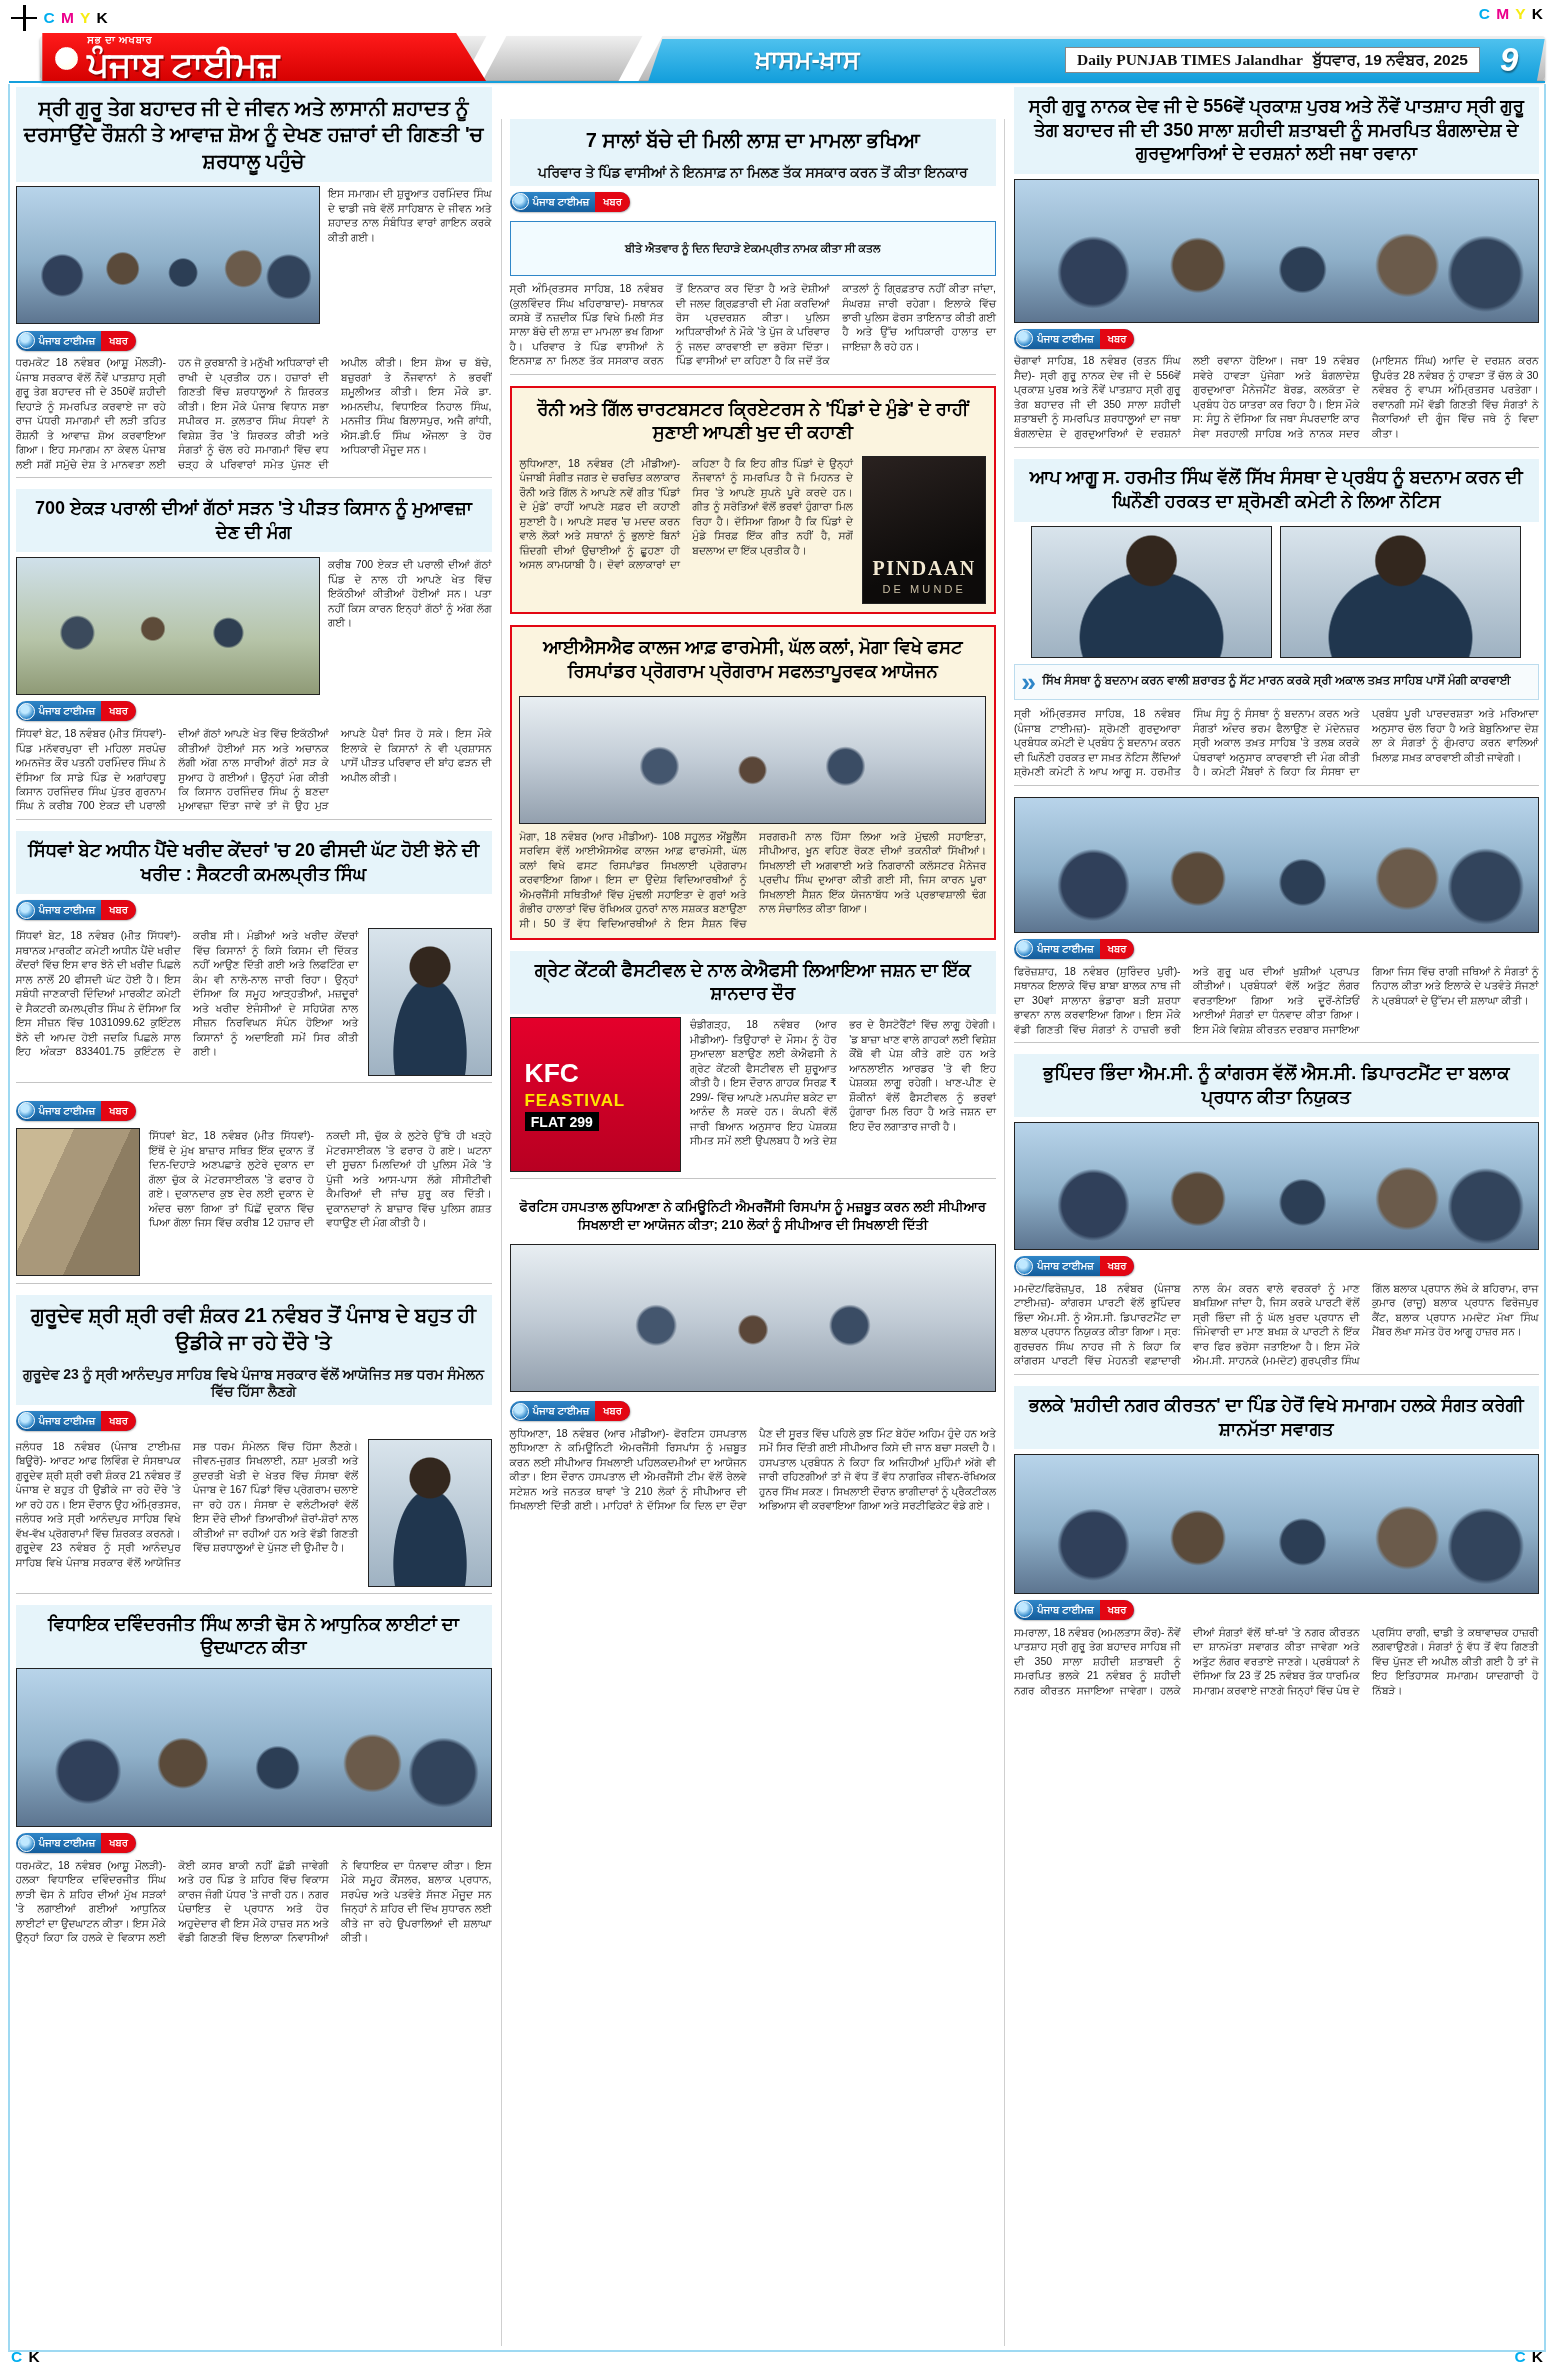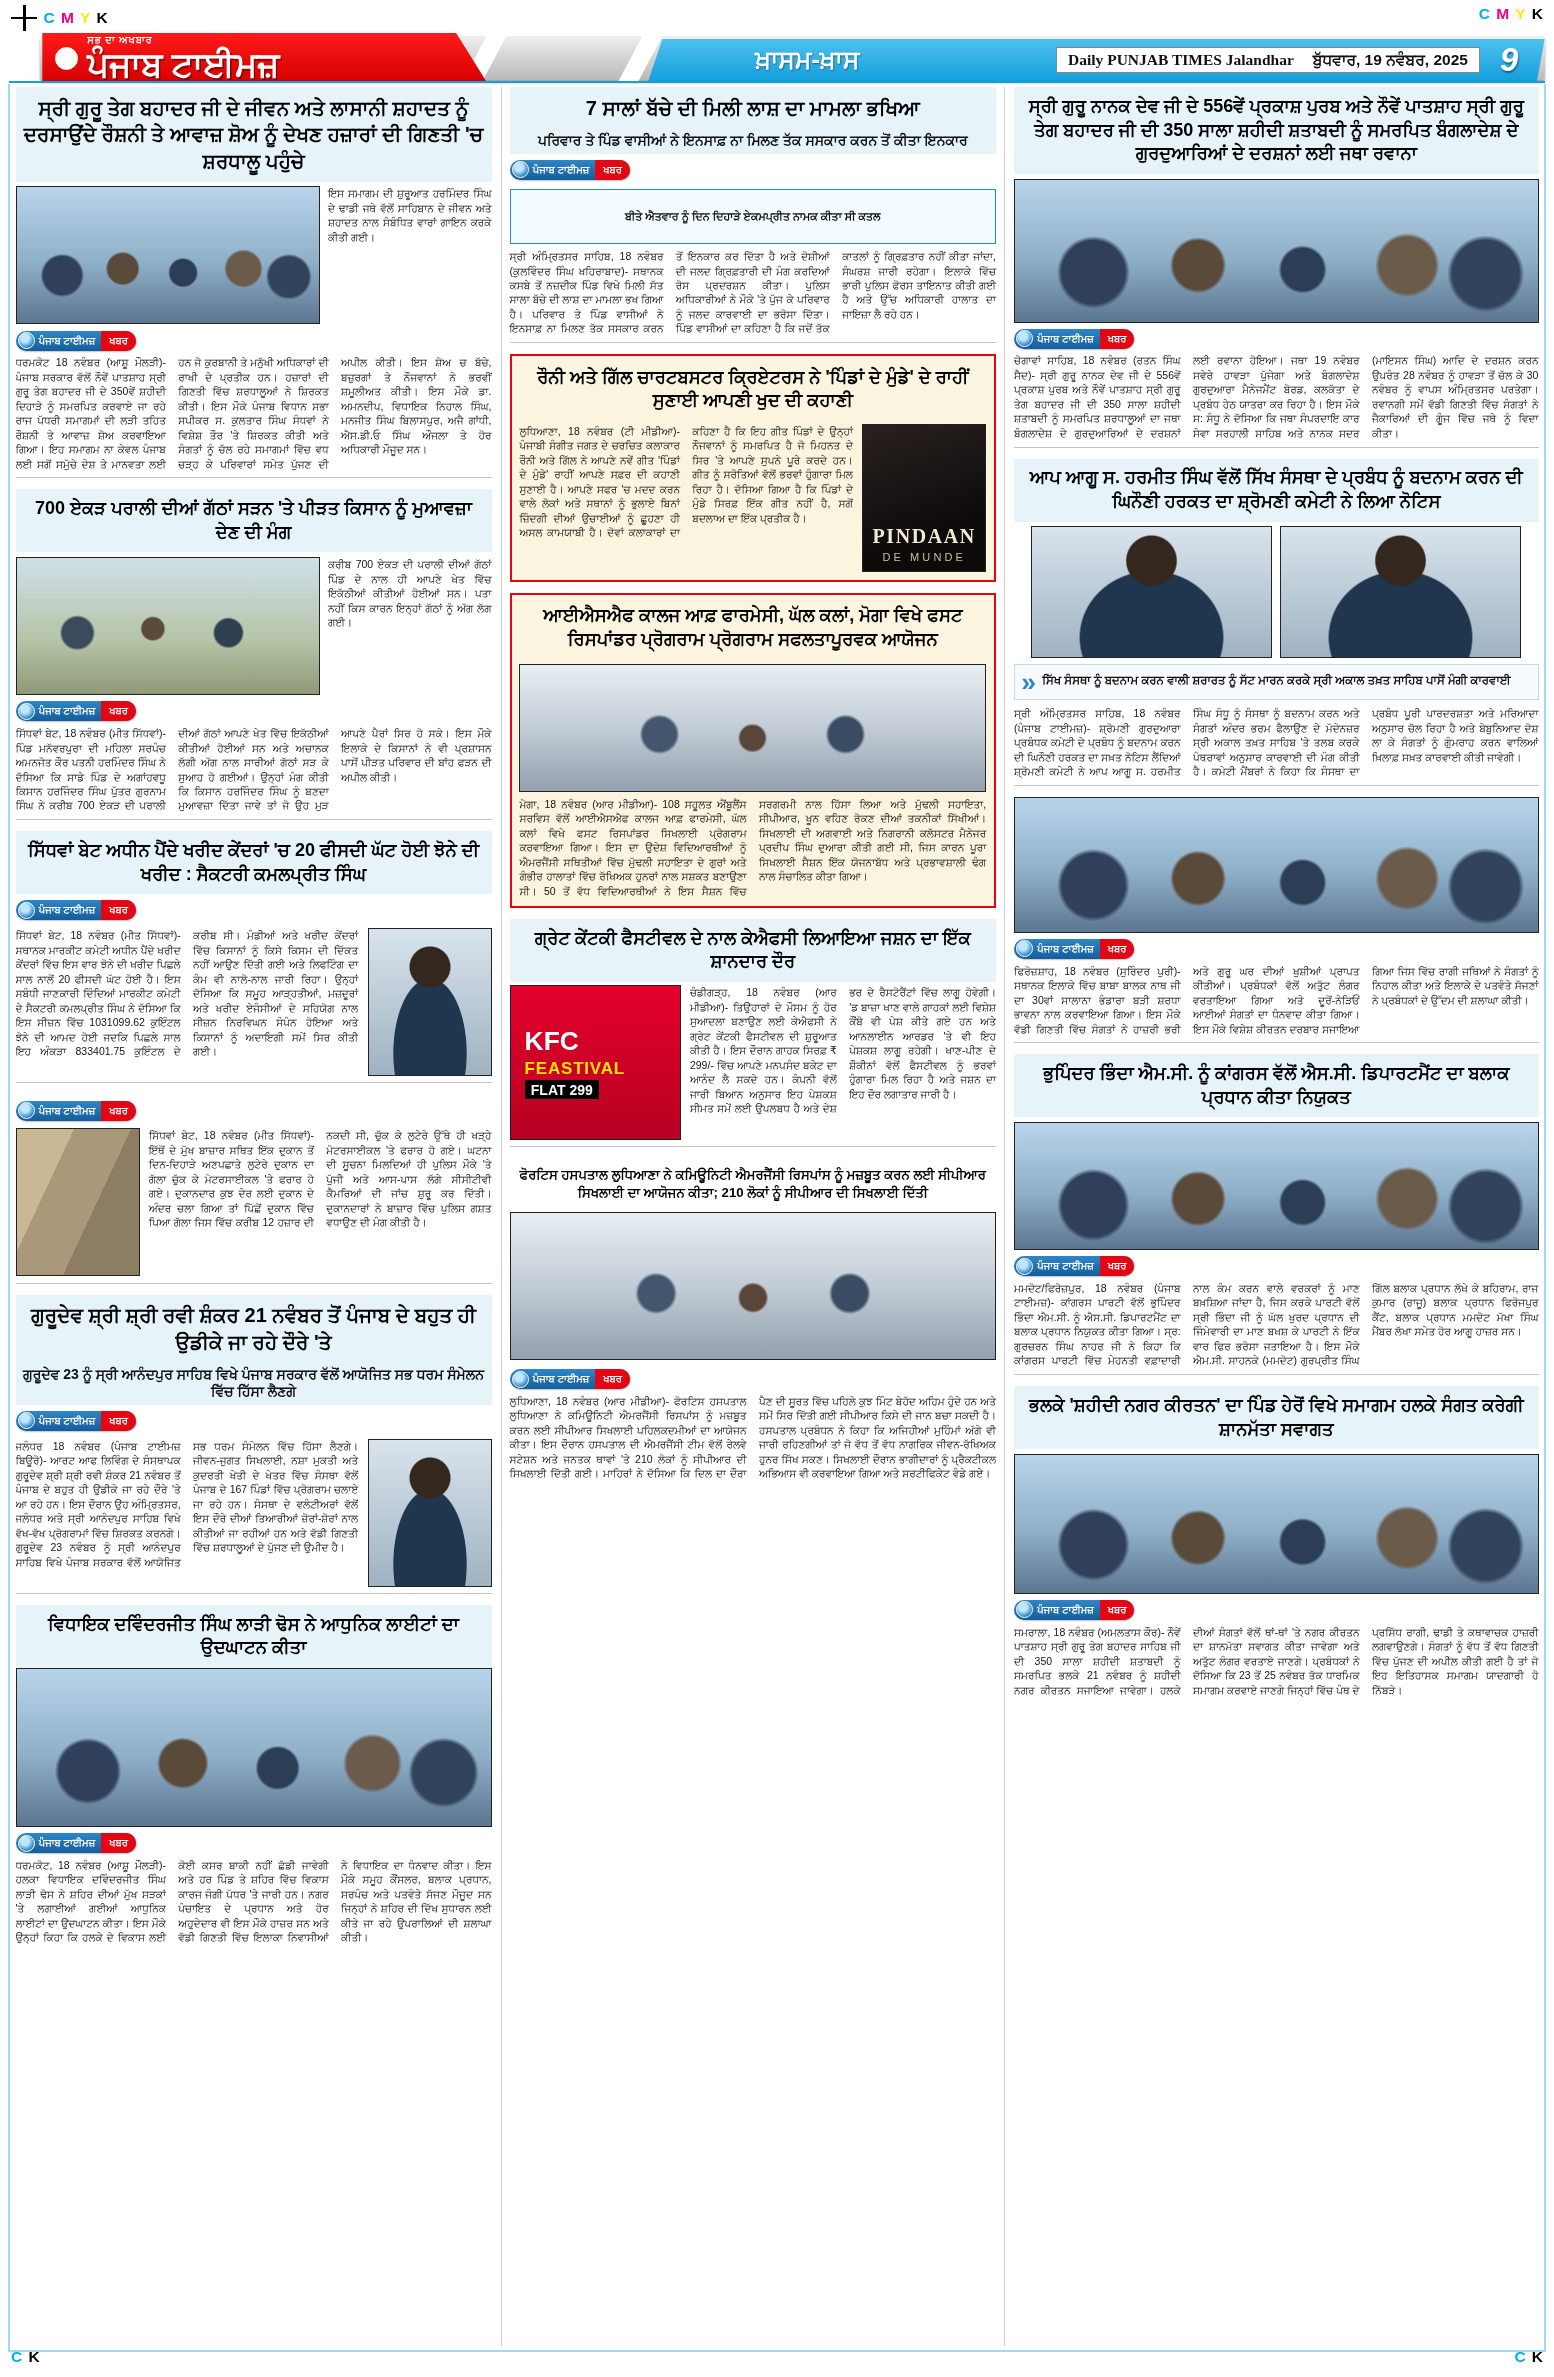--- a/index.html
+++ b/index.html
@@ -26,36 +26,36 @@
   .mast-red { position:absolute; left:33px; top:-3.1px; width:445px; height:50px; background:linear-gradient(#ff1a1a,#d40000);
     clip-path:polygon(0 0, 93% 0, 100% 100%, 0 100%); display:flex; align-items:center; padding-left:45px; box-shadow:1.6px 1.6px 3.1px rgba(0,0,0,.4); }
   .mast-logo-circle { position:absolute; left:12.4px; top:14px; width:23px; height:23px; border-radius:50%;
     background:radial-gradient(circle at 35% 35%, #ffffff 0 40%, #ffd ) ; border:1.6px solid #fff; }
   .mast-text { color:#fff; line-height:1; }
   .mast-tagline { font-size:10px; font-weight:bold; letter-spacing:0.8px; margin-bottom:1.6px; }
   .mast-title { font-size:34px; font-weight:bold; text-shadow:1.6px 1.6px 0 rgba(0,0,0,.35); }
   .mast-blue { position:absolute; left:639px; right:0; top:3.1px; height:42px; background:linear-gradient(#4ec1ee,#149fdc);
     clip-path:polygon(14px 0, 100% 0, calc(100% - 7.8px) 100%, 0 100%); display:flex; align-items:center; box-shadow:0 1.6px 2.3px rgba(0,0,0,.3); }
   .section-title { color:#fff; font-weight:bold; font-size:25px; margin-left:107px; text-shadow:0.8px 0.8px 1.6px rgba(0,0,0,.4); }
-  .datebox { margin-left:auto; background:#fff; border:0.8px solid #888; padding:3.1px 11px; font-size:15.5px; display:flex; gap:19px; align-items:flex-end; }
+  .datebox { margin-left:auto; background:#fff; border:0.8px solid #888; padding:3.1px 11px; font-size:15.5px; display:flex; gap:10px; align-items:flex-end; }
   .datebox .ed { font-family:"Liberation Serif","DejaVu Serif",serif; font-weight:bold; }
   .datebox .dt { font-weight:bold; }
   .pagenum { color:#fff; font-size:33px; font-weight:bold; margin:0 26.4px 0 20px; font-style:italic; text-shadow:0.8px 1.6px 1.6px rgba(0,0,0,.4); }
   .mast-underline { position:absolute; top:81px; left:9.3px; right:9.3px; height:2.3px; background:#149fdc; }
 
   
   .frame-left,.frame-right { position:absolute; top:84px; bottom:26.4px; width:2.3px; background:#9fd9f2; }
   .frame-left{left:7.8px} .frame-right{right:7.8px}
   .frame-bottom { position:absolute; bottom:25px; left:7.8px; right:7.8px; height:2.3px; background:#9fd9f2; }
 
   
   .content { position:absolute; top:87px; left:15.5px; right:15.5px; bottom:31px; display:flex; gap:9.3px; overflow:hidden; }
   .col { overflow:hidden; }
   .col-left { width:476px; }
-  .col-mid  { width:504px; border-left:0.8px solid #cfcfcf; border-right:0.8px solid #cfcfcf; padding:0 7.8px; }
+  .col-mid  { width:504px; border-left:0.8px solid #cfcfcf; border-right:0.8px solid #cfcfcf; padding:0 7.8px;margin-top:32px; }
   .col-right{ flex:1; }
 
   article.art { margin-bottom:11px; padding-bottom:6.2px; border-bottom:0.8px solid #c4c4c4; }
   article.art:last-child { border-bottom:none; }
   .hl { background:#e6f4fa; font-size:20px; font-weight:bold; line-height:1.32; text-align:center; padding:7.8px 6.2px; color:#000; }
   .hl.small { font-size:18px; }
   .hl.tiny { font-size:13.2px; background:#fff; text-align:center; }
   .subhl { font-size:14px; font-weight:bold; text-align:center; padding:3.1px 4.7px 4.7px; background:#e6f4fa; }
   .kicker { display:inline-flex; align-items:center; height:20px; margin:6.2px 0 4.7px; border-radius:10px; overflow:hidden;
     background:linear-gradient(#2f86c8,#145d9c); box-shadow:0.8px 0.8px 1.6px rgba(0,0,0,.3); }

